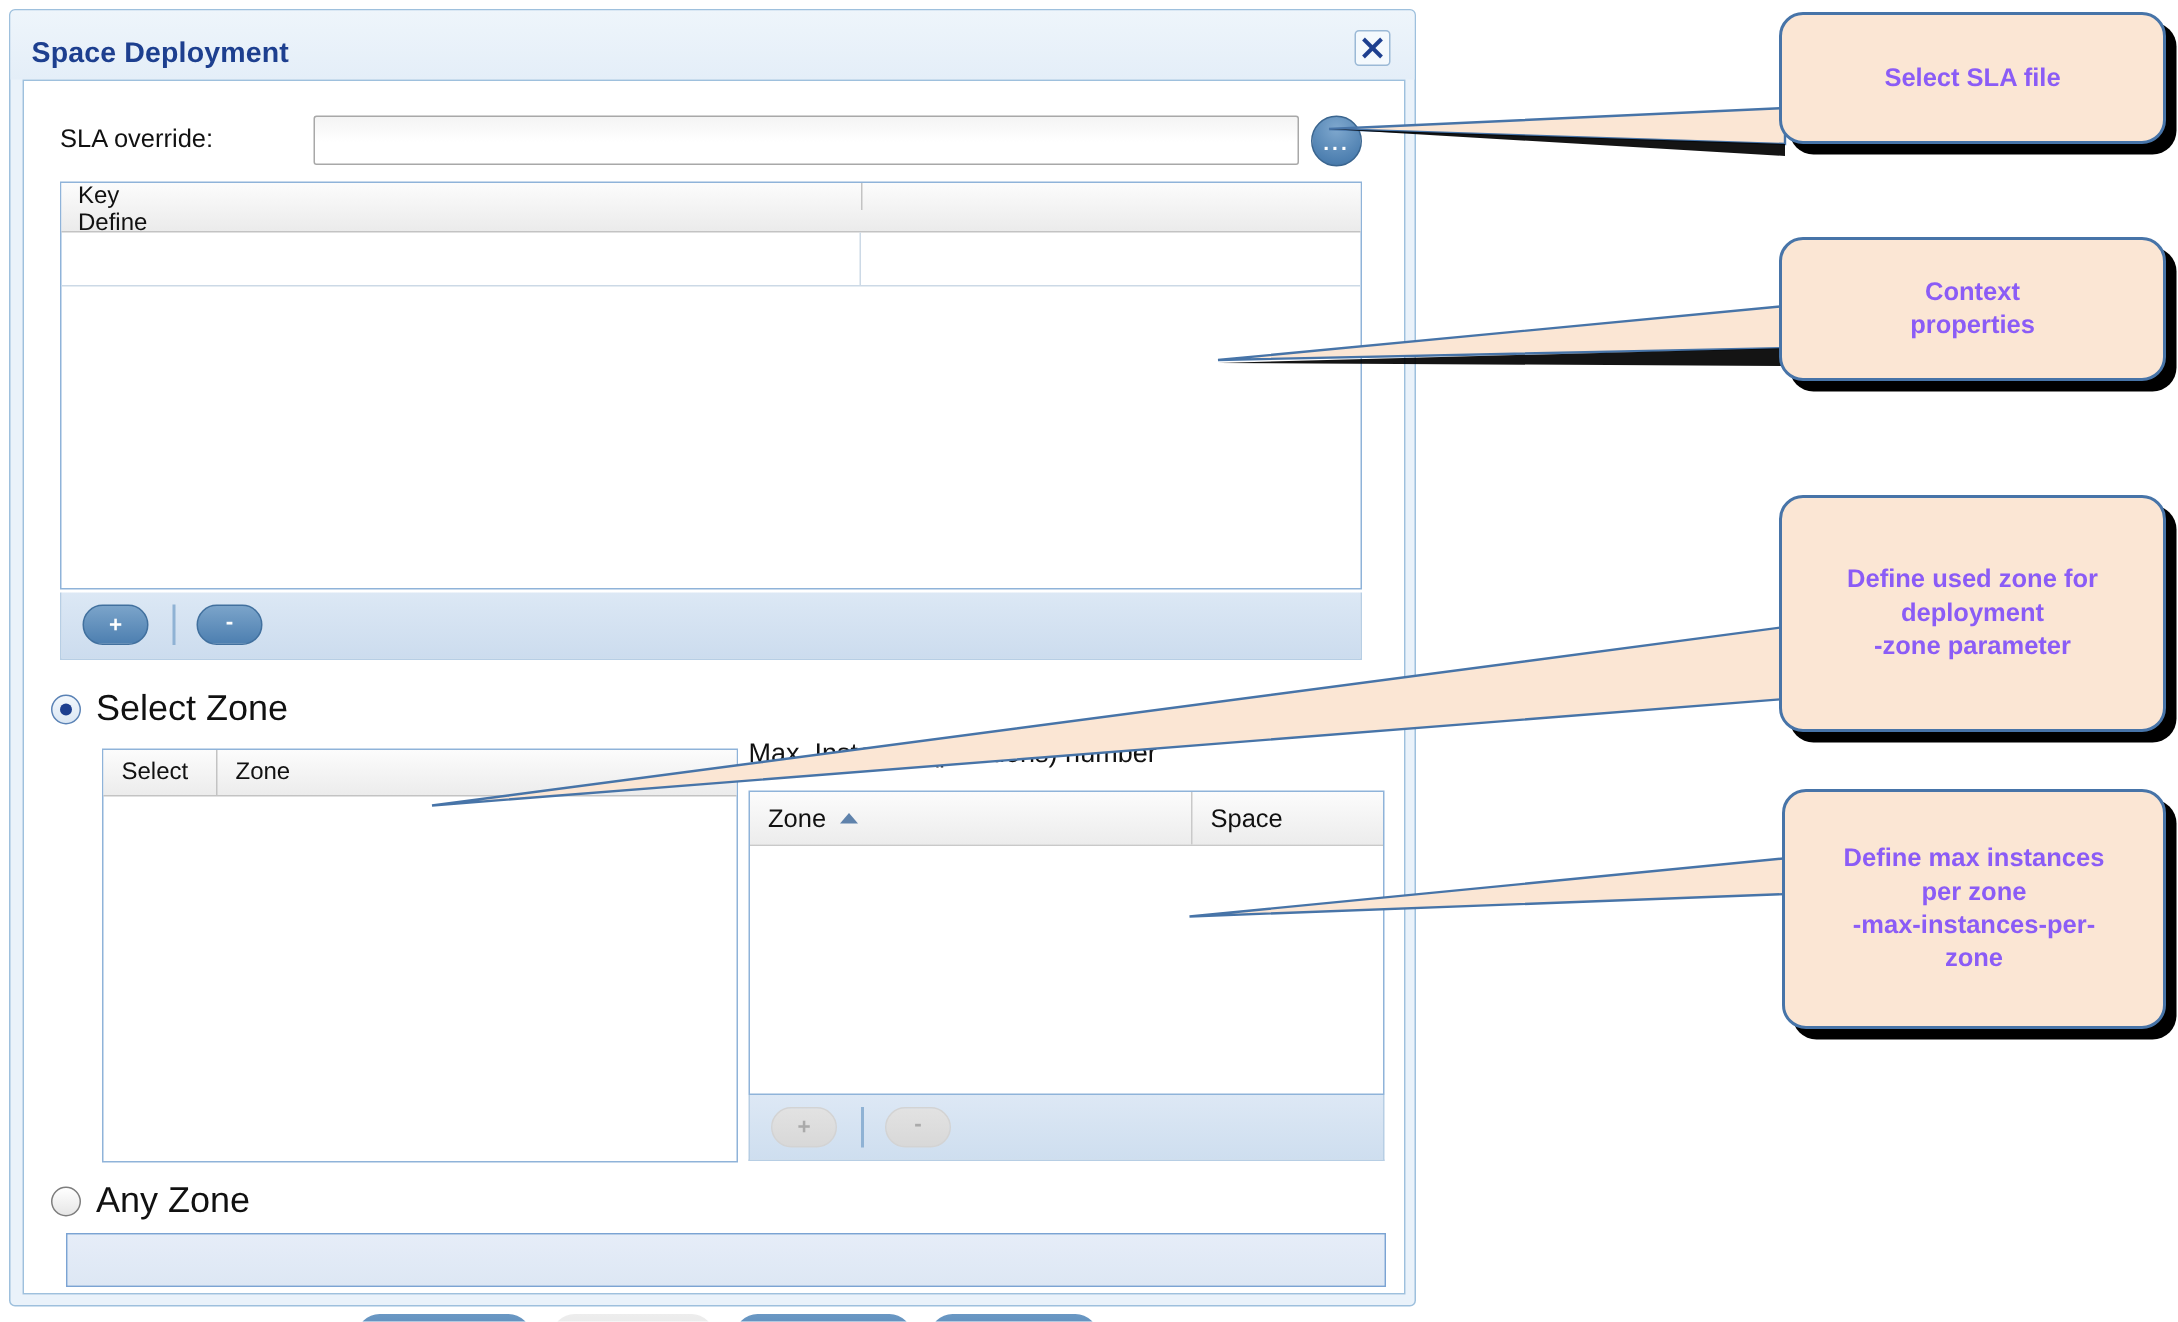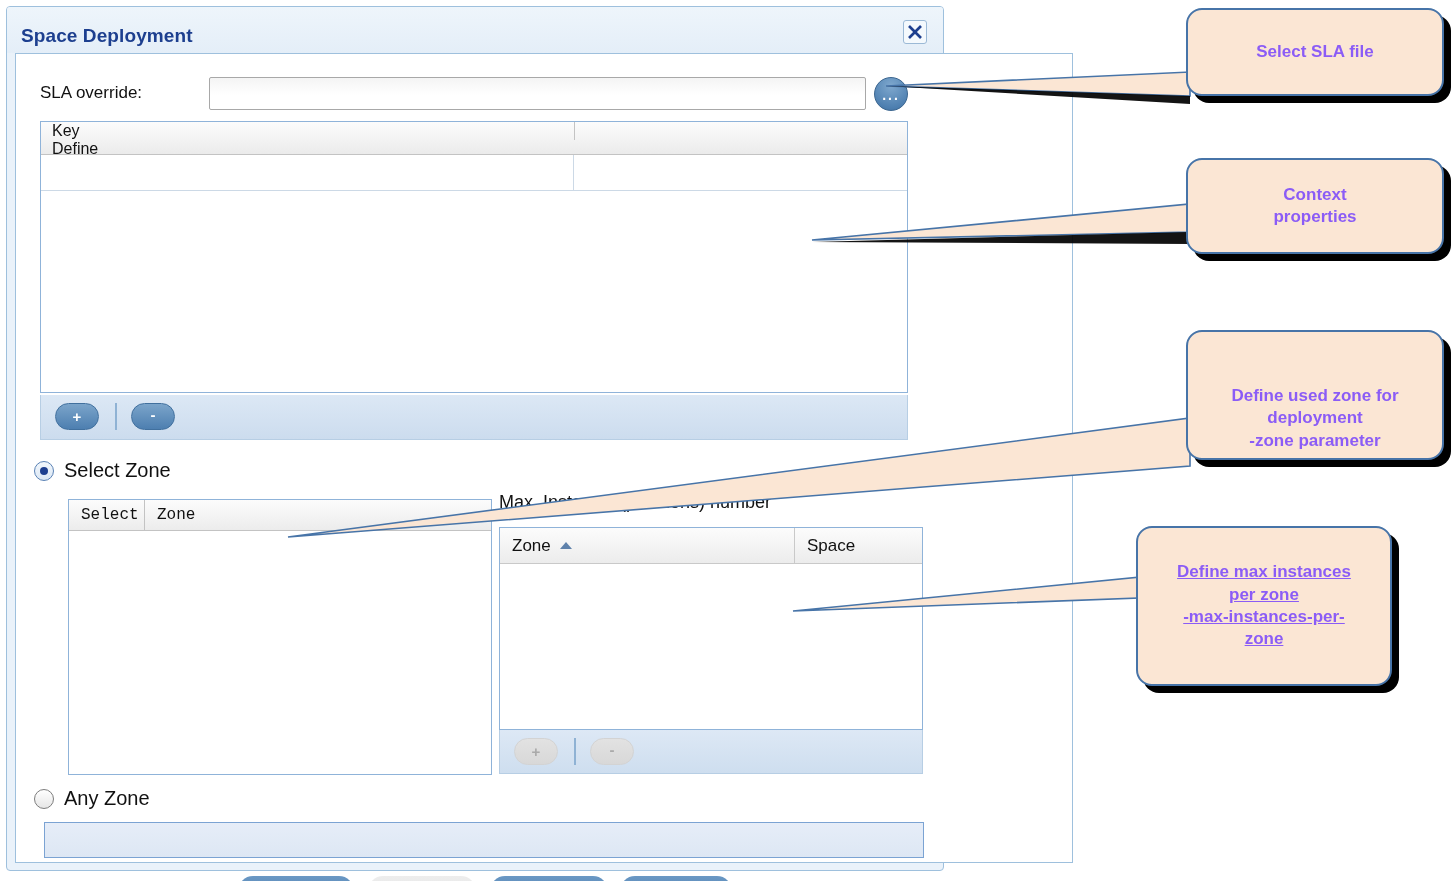--- a/index.html
+++ b/index.html
@@ -42,21 +42,21 @@
     border: 1px solid #9bb9d6;
     border-radius: 3px;
     background: #f4f9fd;
     cursor: pointer;
   }
   .close-btn svg { display:block; }
 
   .dialog-body {
     position: absolute;
     left: 8px; top: 46px;
-    width: 1058px; height: 810px;
+    width: 922px; height: 810px;
     background: #ffffff;
     border: 1px solid #9ec0dd;
   }
 
   
   .sla-label {
     position: absolute; left: 24px; top: 29px;
     font-size: 17px; color: #111;
     white-space: nowrap;
   }
@@ -162,34 +162,33 @@
     border-color: #5a82b5;
     background: linear-gradient(180deg,#f2f7fc 0%, #dbe7f4 100%);
   }
   .radio-mark.on::after {
     content: ""; position: absolute;
     left: 5px; top: 5px; width: 8px; height: 8px;
     border-radius: 50%; background: #1d3f8f;
   }
   .radio-label {
     margin-left: 10px;
-    font-size: 20px; color: #111;
+    font-size: 24px; color: #111;
   }
 
   
   .zone-table {
     position: absolute; left: 52px; top: 445px;
     width: 424px; height: 276px;
     border: 1px solid #8fb3d9; background: #fff;
   }
   .zt-head {
     display: flex; height: 31px;
     background: linear-gradient(180deg,#fcfcfc 0%, #ececec 100%);
     border-bottom: 1px solid #c3c3c3;
-    font-family: Liberation Mono, monospace;
   }
   .zt-th {
     display:flex; align-items:center; padding-left: 12px;
     font-size: 16px; color:#111;
     border-right: 1px solid #c3c3c3; cursor: pointer;
   }
   .zt-th.c1 { width: 76px; }
   .zt-th.c2 { width: 346px; border-right: none; }
 
   
@@ -272,22 +271,22 @@
     display: flex; align-items: center; justify-content: center;
     text-align: center;
     color: #8b5cf6;
     font-size: 17px; font-weight: bold;
     line-height: 1.32;
     padding: 6px 14px;
     z-index: 5;
   }
   #callout-sla   { left: 1186px; top: 8px;   width: 258px; height: 88px; }
   #callout-ctx   { left: 1186px; top: 158px; width: 258px; height: 96px; }
-  #callout-zone  { left: 1186px; top: 330px; width: 258px; height: 130px; align-items: flex-end; }
-  #callout-max   { left: 1136px; top: 526px; width: 256px; height: 160px; text-decoration: underline; }
+  #callout-zone  { left: 1186px; top: 330px; width: 258px; height: 158px; }
+  #callout-max   { left: 1188px; top: 526px; width: 256px; height: 160px; }
 
   .tail-svg {
     position: absolute; left: 0; top: 0;
     width: 1452px; height: 881px;
     pointer-events: none;
     z-index: 4;
   }
 </style>
 </head>
 <body>

